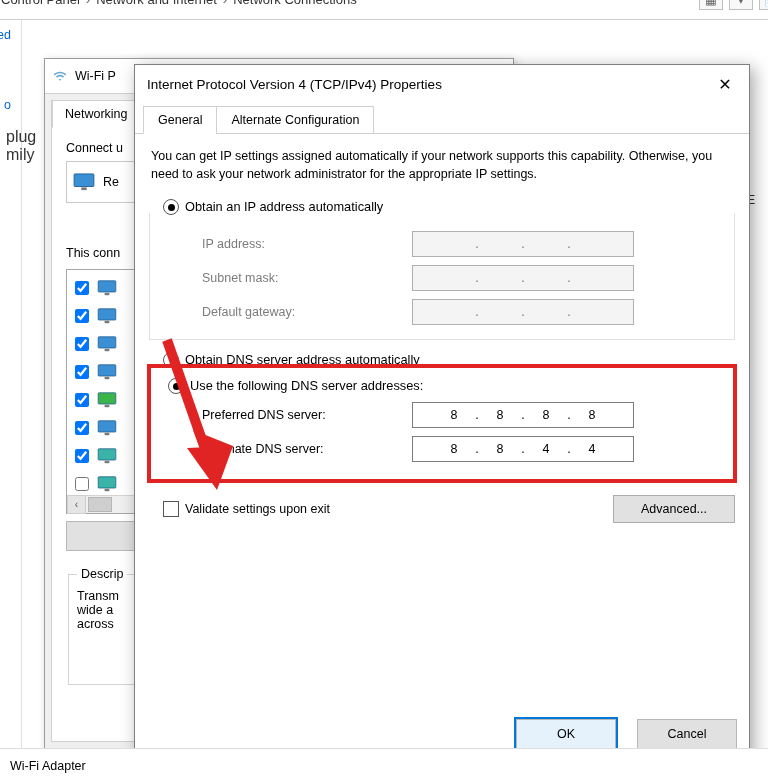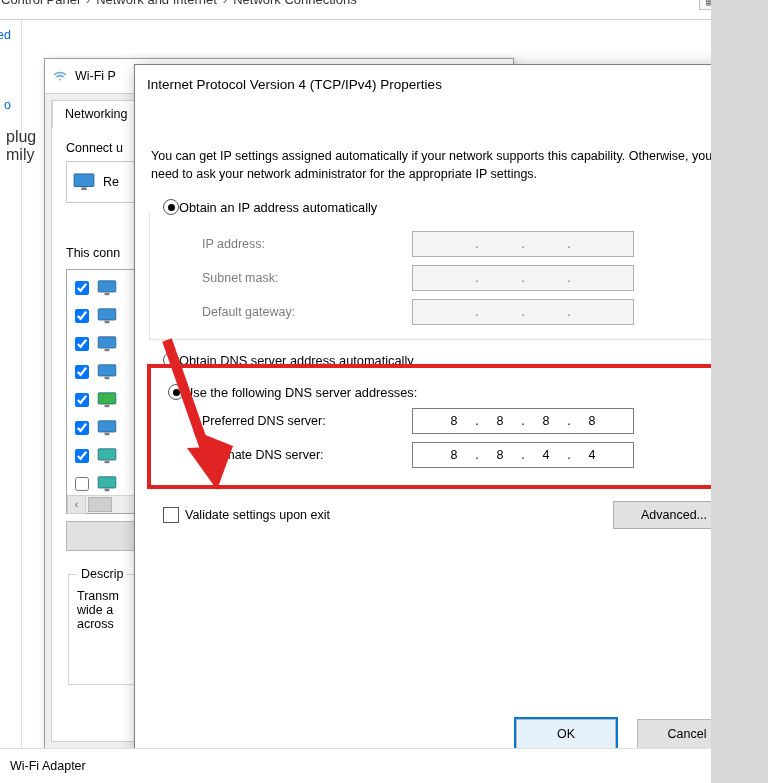--- a/index.html
+++ b/index.html
@@ -1,16 +1,16 @@
 <!DOCTYPE html>
 <html><head>
 <meta charset="utf-8">
 <style>
 html,body{margin:0;padding:0;font-family:"Segoe UI",Tahoma,sans-serif;font-size:12.5px;background:#d7d7d7;color:#000}
-.stage{position:relative;width:711px;height:783px;overflow:hidden;background:#404040}
+.stage{position:relative;width:768px;height:783px;overflow:hidden;background:#404040}
 
 .cp-win{position:absolute;left:-160px;top:-22px;width:950px;height:800px;background:#fff;border:1px solid #b5b5b5}
 .cp-crumbs{position:absolute;left:0;top:0;height:40px;padding-left:160px;display:flex;align-items:center;gap:6px;color:#333;font-size:13px}
 .cp-crumbs .chev{color:#666}
 .cp-body{position:absolute;top:40px;left:0;right:0;height:740px;background:#fff;border-top:1px solid #ccc}
 .cp-left{position:absolute;left:0;top:0;width:180px;height:100%;border-right:1px solid #e0e0e0}
 .cp-left .lnk{padding:8px 10px;color:#0066cc;text-align:right}
 .cp-right{position:absolute;left:885px;top:80px;width:150px;color:#333;font-size:12px;line-height:16px}
 .cp-tb{position:absolute;right:0;top:0;width:200px;height:40px;display:flex;align-items:center;justify-content:flex-end;gap:6px;padding-right:8px}
 .cp-tb .tbtn{width:22px;height:20px;border:1px solid #c0c0c0;background:#f8f8f8;display:flex;align-items:center;justify-content:center;color:#666}
@@ -43,21 +43,21 @@
 .cp-foot{position:absolute;left:0;bottom:0;width:768px;height:34px;background:#fff;display:flex;align-items:center;padding-left:10px;border-top:1px solid #ddd;z-index:50}
 
 .dlg{position:absolute;left:134px;top:64px;width:614px;height:696px;background:#fff;border:1px solid #7f7f7f;box-shadow:4px 4px 16px rgba(0,0,0,.35);z-index:40}
 .dlg-tb{height:38px;display:flex;align-items:center;justify-content:space-between;padding:0 4px 0 12px;font-size:13.5px}
 .dlg-x{width:40px;height:30px;display:flex;align-items:center;justify-content:center;font-size:16px}
 .dlg-tabs{display:flex;border-bottom:1px solid #d0d0d0;padding-left:8px;margin-top:2px}
 .dlg-tabs .tab{border:1px solid #d0d0d0;padding:6px 14px;background:#fff;margin-right:-1px;font-size:12.5px;position:relative;top:1px}
 .dlg-tabs .tab.active{border-bottom-color:#fff}
 .dlg-body{position:absolute;left:10px;right:10px;top:78px;bottom:48px}
 .dlg-body p.help{margin:4px 6px 16px 6px;line-height:18px;font-size:12.5px}
-.radio-row{display:flex;align-items:center;margin:12px 0 4px 18px;font-size:12.8px}
+.radio-row{display:flex;gap:6px;margin:6px 0 4px 18px;font-size:12.8px}
 .radio{width:14px;height:14px;border:1px solid #555;border-radius:50%;display:inline-flex;align-items:center;justify-content:center;background:#fff}
 .radio .dot{width:7px;height:7px;background:#000;border-radius:50%}
 .fs{border:1px solid #e1e1e1;border-top:none;margin:-6px 4px 12px 4px;padding:10px 12px 6px 36px;position:relative}
 .kv{display:flex;align-items:center;margin:8px 16px}
 .kv .k{width:210px;color:#7c7c7c}
 .kv.active .k{color:#000}
 .ipbox{width:220px;height:24px;border:1px solid #b0b0b0;background:#f4f4f4;display:flex;align-items:center;justify-content:center;color:#777;letter-spacing:0}
 .ipbox .oct{width:40px;text-align:center}
 .ipbox .sep{width:6px;text-align:center}
 .ipbox.enabled{background:#fff;border-color:#7c7c7c;color:#000}
@@ -208,20 +208,24 @@
 across</div>
     </fieldset>
   </div>
 </div>
 
 <div class="dlg">
   <div class="dlg-tb">
     <span>Internet Protocol Version 4 (TCP/IPv4) Properties</span>
     <div class="dlg-x">✕</div>
   </div>
+  <div class="dlg-tabs">
+    <div class="tab active">General</div>
+    <div class="tab">Alternate Configuration</div>
+  </div>
   <div class="dlg-body">
     <p class="help">You can get IP settings assigned automatically if your network supports this capability. Otherwise, you need to ask your network administrator for the appropriate IP settings.</p>
 
     <div class="radio-row">
       <span class="radio">
             <span class="dot"></span>
           </span>
       <span>Obtain an IP address automatically</span>
     </div>
     <div class="fs">

